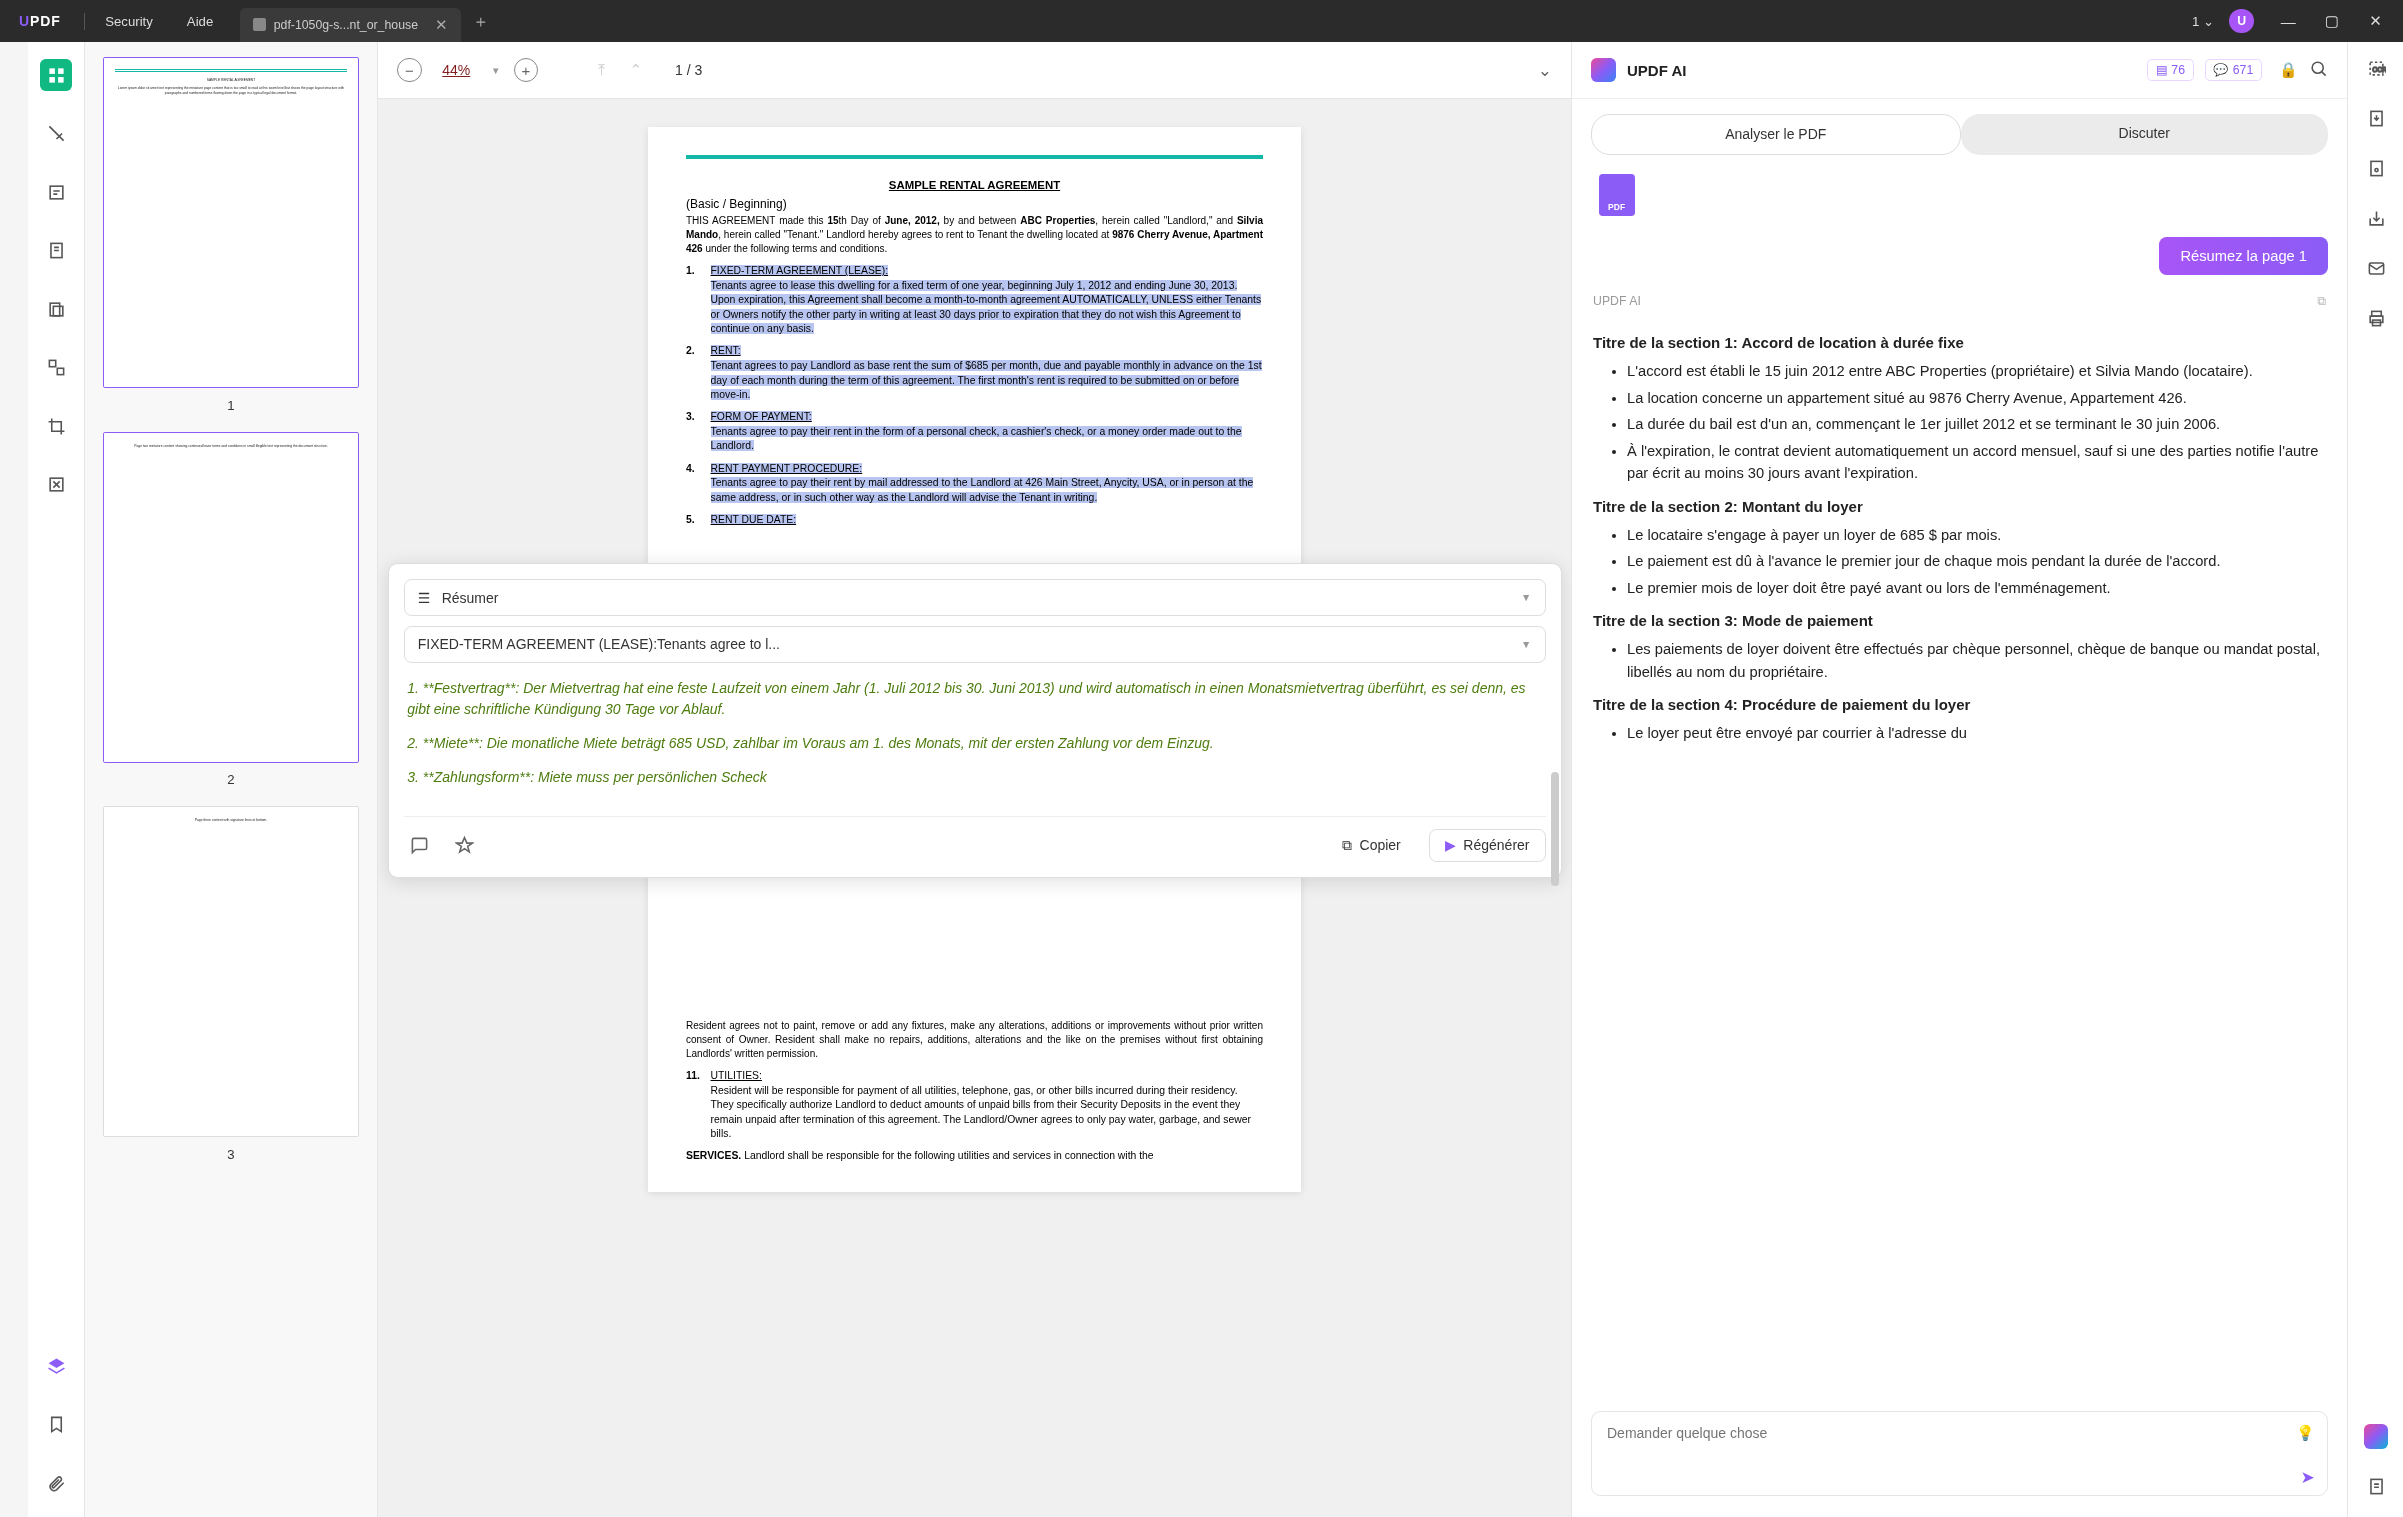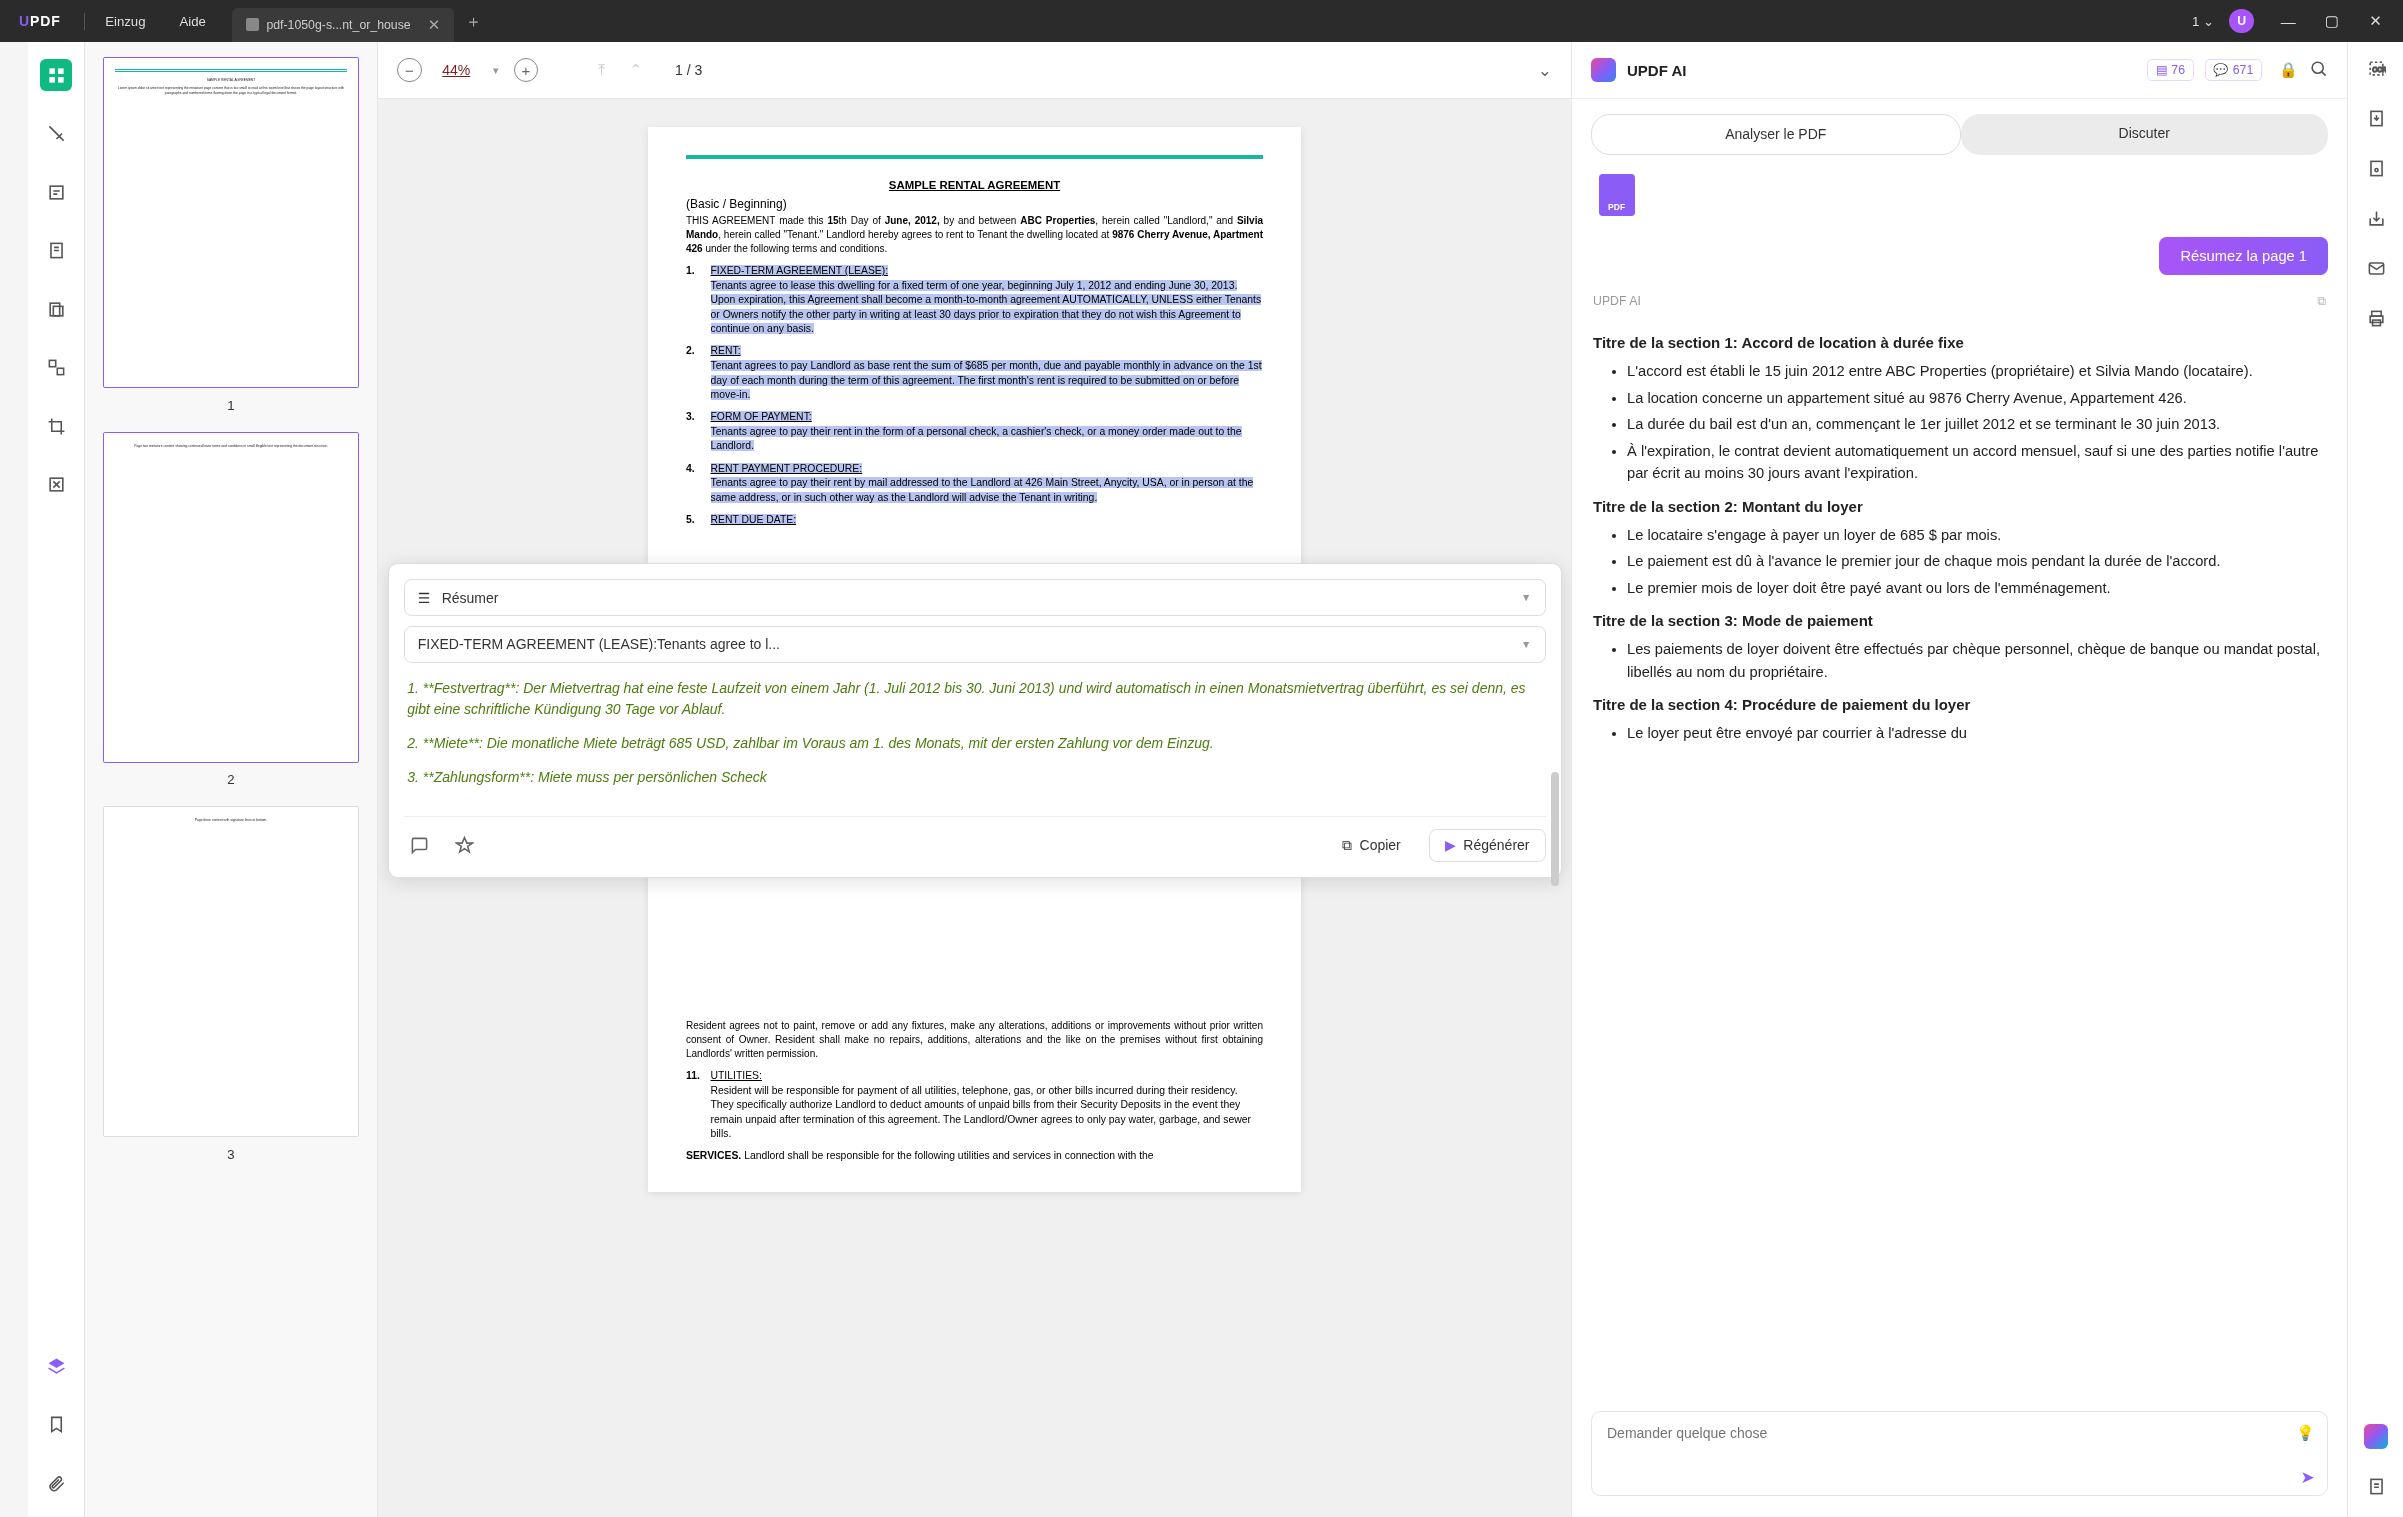--- a/index.html
+++ b/index.html
@@ -107,21 +107,21 @@
 
 svg { width: 19px; height: 19px; }
 .scrollbar-fake { position: absolute; right: 1.9px; top: 416px; width: 7.6px; height: 189px; background: #ccc; border-radius: 3.8px; }
 </style>
 </head>
 <body>
 
 <div class="titlebar">
   <div class="logo"><span class="u">U</span>PDF</div>
   <div style="width:0.9px;height:17px;background:#555;margin:0 3.8px"></div>
-  <div class="menu-item">Einzug</div>
+  <div class="menu-item">Security</div>
   <div class="menu-item">Aide</div>
   <div class="tab">
     <span class="tab-icon"></span>
     <span>pdf-1050g-s...nt_or_house</span>
     <span class="tab-close">✕</span>
   </div>
   <div class="tab-add">＋</div>
   <div class="spacer"></div>
   <div class="win-right">
     <div class="notif">
@@ -354,21 +354,21 @@
     <div class="ai-section-label">
       <span>UPDF AI</span>
       <span class="copy">⧉</span>
     </div>
 
     <div class="ai-content">
       <h4>Titre de la section 1: Accord de location à durée fixe</h4>
       <ul>
         <li>L'accord est établi le 15 juin 2012 entre ABC Properties (propriétaire) et Silvia Mando (locataire).</li>
         <li>La location concerne un appartement situé au 9876 Cherry Avenue, Appartement 426.</li>
-        <li>La durée du bail est d'un an, commençant le 1er juillet 2012 et se terminant le 30 juin 2013.</li>
+        <li>La durée du bail est d'un an, commençant le 1er juillet 2012 et se terminant le 30 juin 2006.</li>
         <li>À l'expiration, le contrat devient automatiquement un accord mensuel, sauf si une des parties notifie l'autre par écrit au moins 30 jours avant l'expiration.</li>
       </ul>
       <h4>Titre de la section 2: Montant du loyer</h4>
       <ul>
         <li>Le locataire s'engage à payer un loyer de 685 $ par mois.</li>
         <li>Le paiement est dû à l'avance le premier jour de chaque mois pendant la durée de l'accord.</li>
         <li>Le premier mois de loyer doit être payé avant ou lors de l'emménagement.</li>
       </ul>
       <h4>Titre de la section 3: Mode de paiement</h4>
       <ul>

